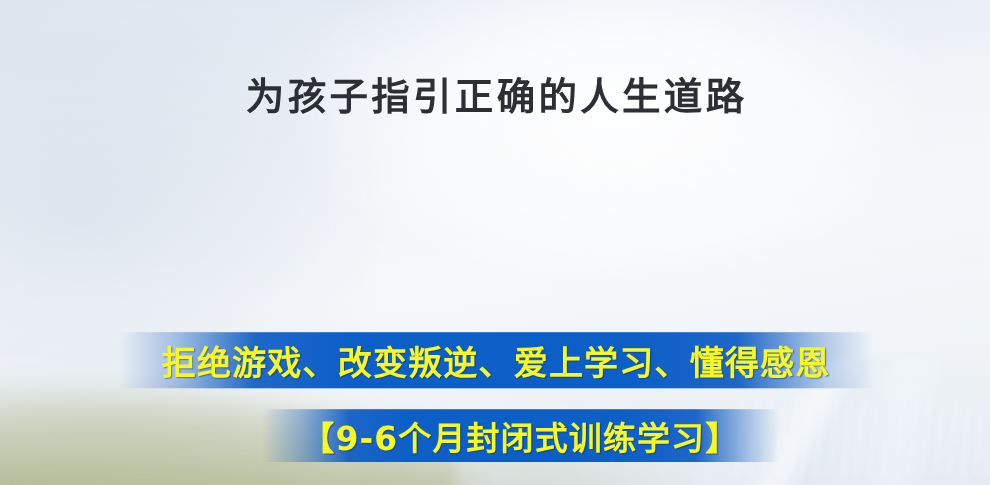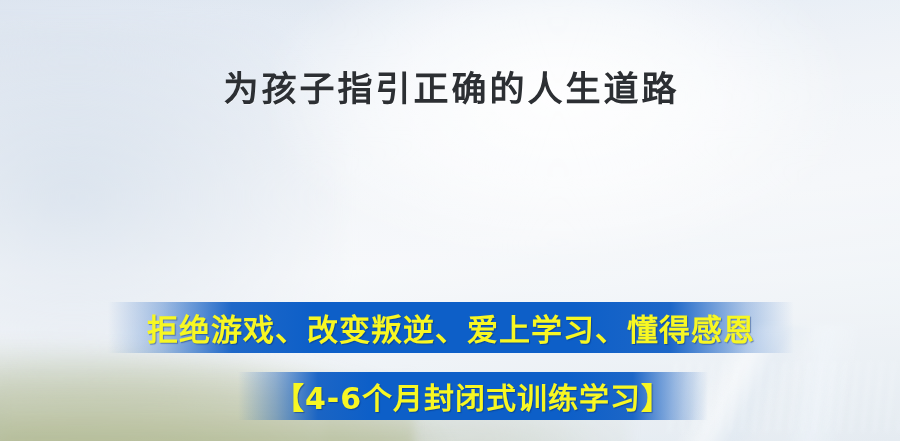--- a/index.html
+++ b/index.html
@@ -262,17 +262,17 @@
   <div class="content">
 
     <div class="tagline">为孩子指引正确的人生道路</div>
 
 
     <div class="band band-1">
       <span class="band-text">拒绝游戏、改变叛逆、爱上学习、懂得感恩</span>
     </div>
 
     <div class="band band-2">
-      <span class="band-text">【4-6个月封闭式训练学习】</span>
+      <span class="band-text">【9-6个月封闭式训练学习】</span>
     </div>
 
   </div>
 </div>
 
 </body></html>

